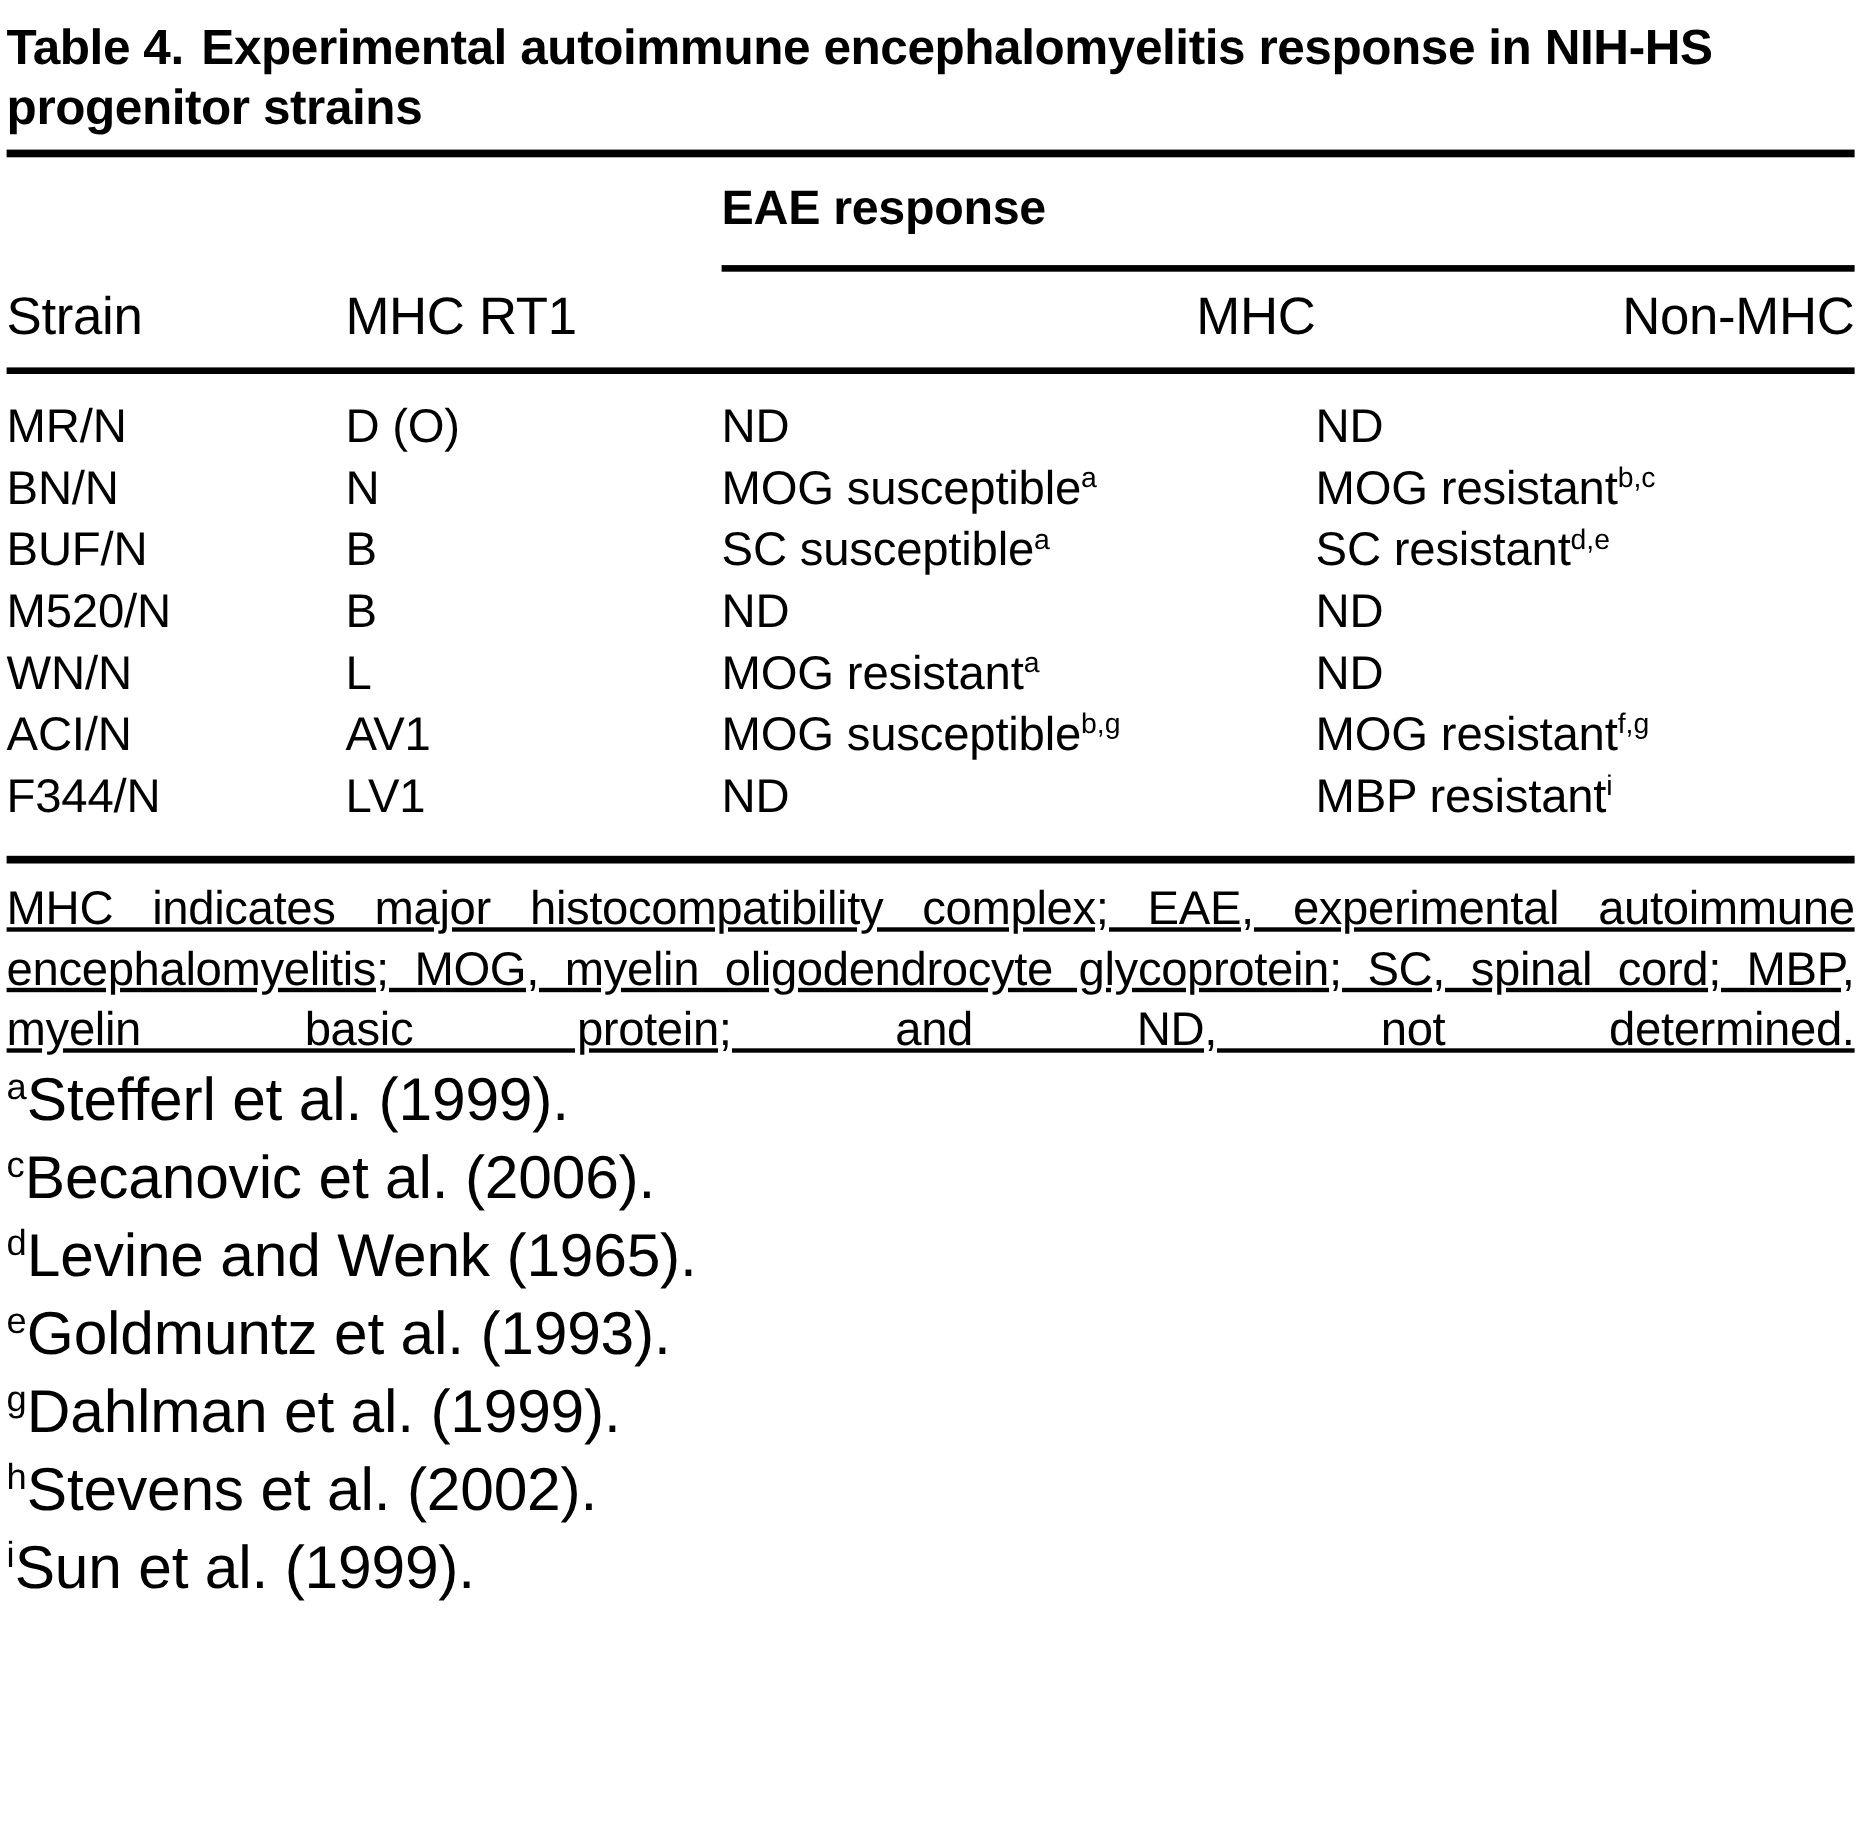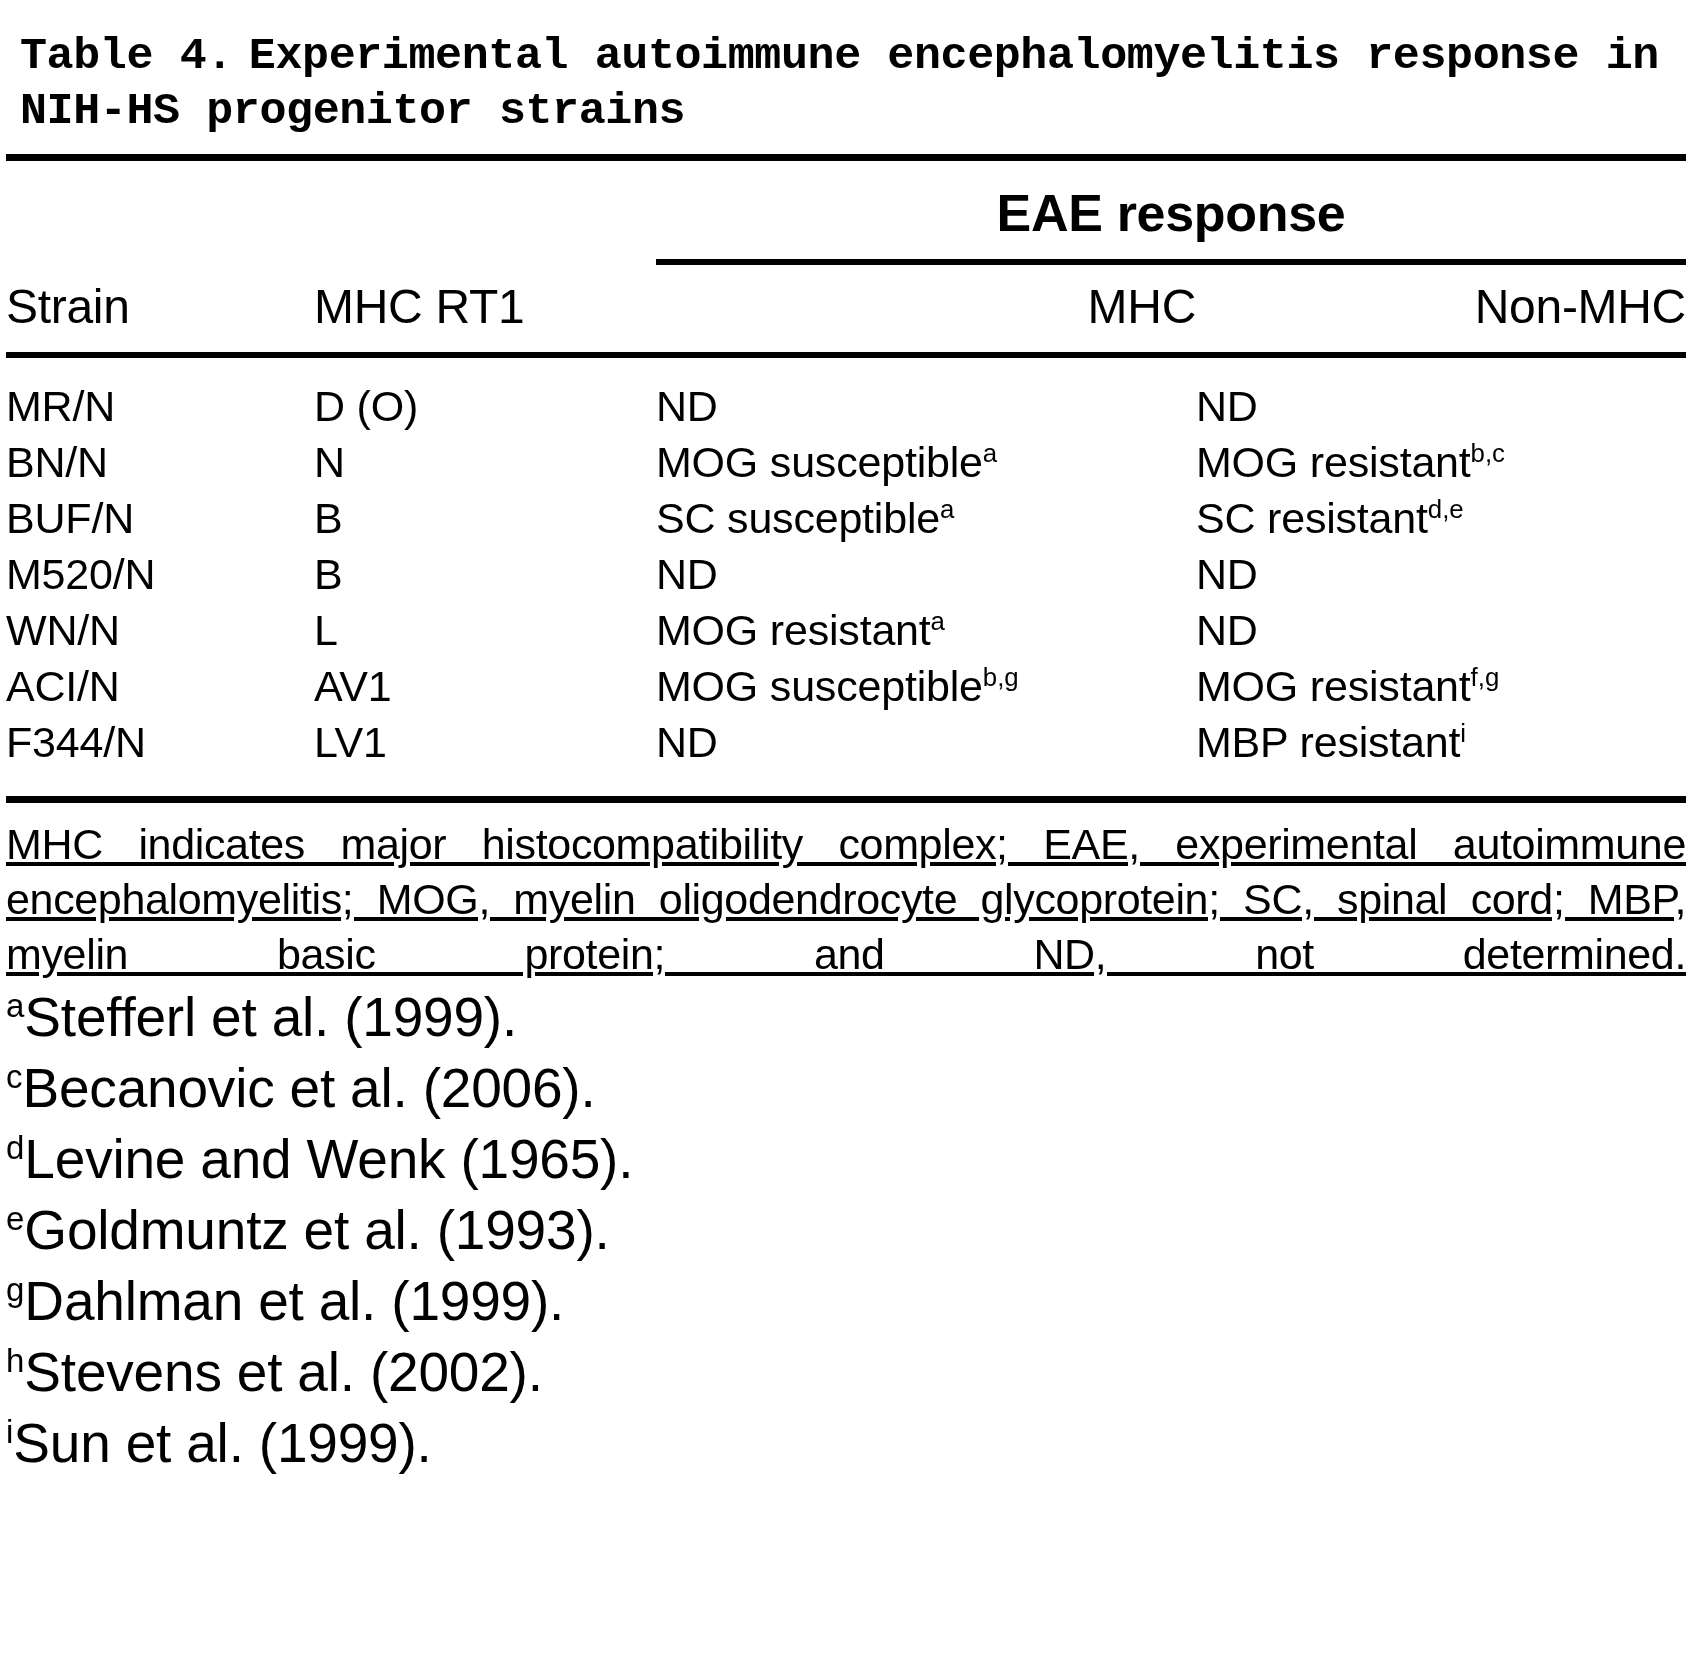--- a/index.html
+++ b/index.html
@@ -22,22 +22,21 @@
     padding: 0 6px;
   }
 
   
   .table-title {
     font-size: 45px;
     font-weight: bold;
     line-height: 1.22;
     letter-spacing: -0.4px;
     padding-top: 16px;
-    margin: 14px;
-    font-family: Liberation Mono, monospace;
+    margin: 0;
   }
   .table-title .label {
     font-weight: bold;
     margin-right: 16px;
   }
 
   
   .rule-top {
     border-top: 7px solid #000;
     margin-top: 10px;
@@ -54,22 +53,21 @@
   
   .span-header-row {
     position: relative;
     height: 104px;
   }
   .span-header-label {
     position: absolute;
     left: 650px;
     right: 0;
     top: 22px;
-    text-align: center;
-    font-size: 52px;
+    font-size: 44px;
     font-weight: bold;
     letter-spacing: -0.3px;
   }
   .span-rule {
     position: absolute;
     left: 650px;
     right: 0;
     bottom: 0;
     border-top: 6px solid #000;
   }

